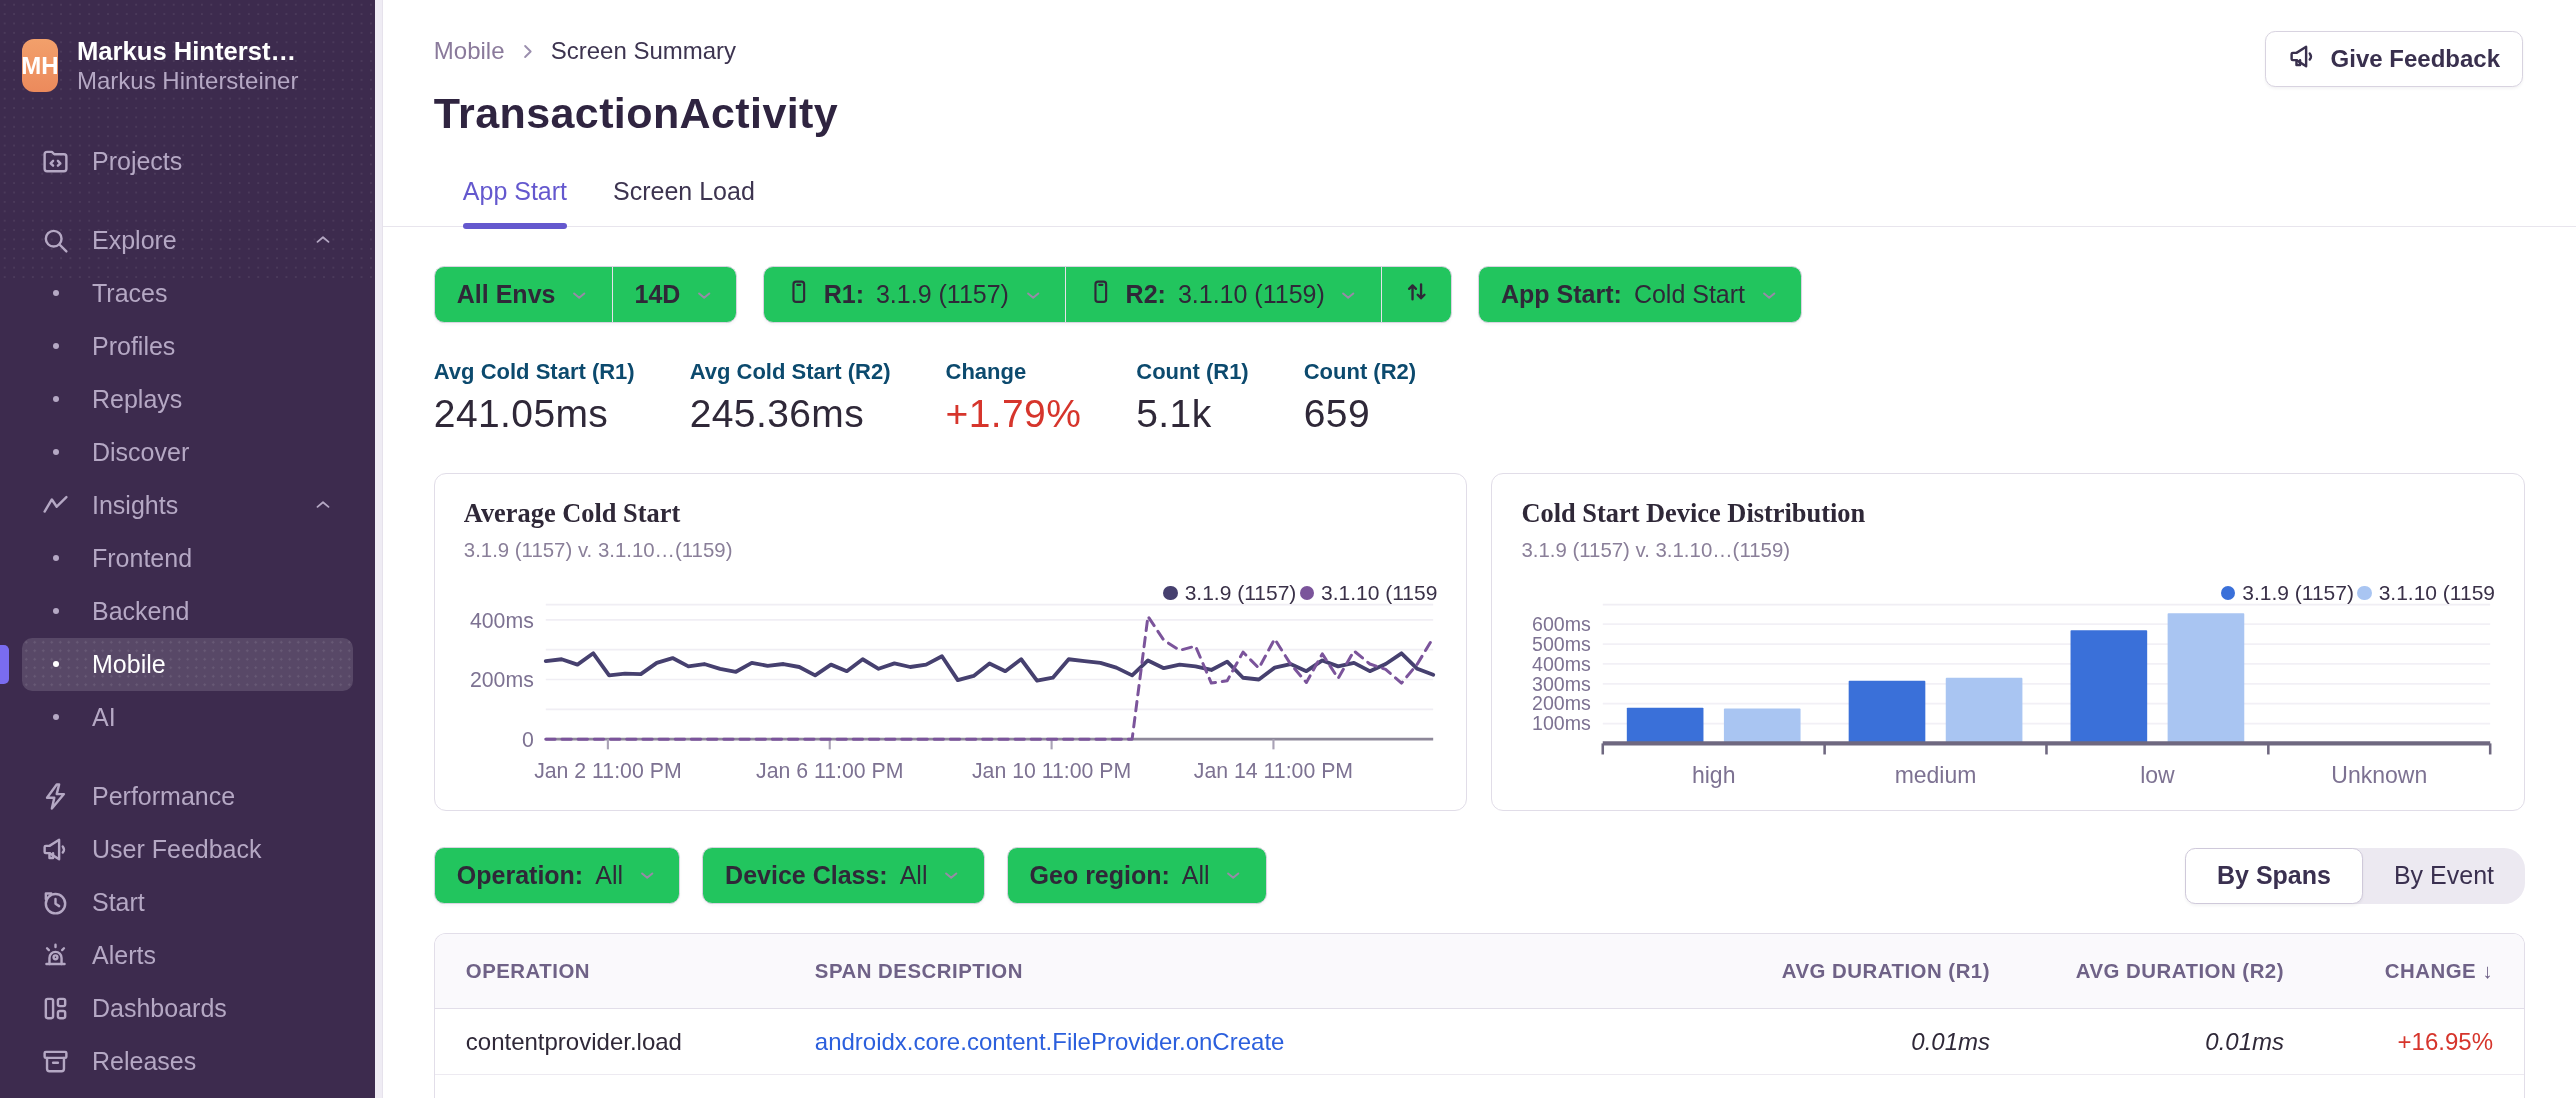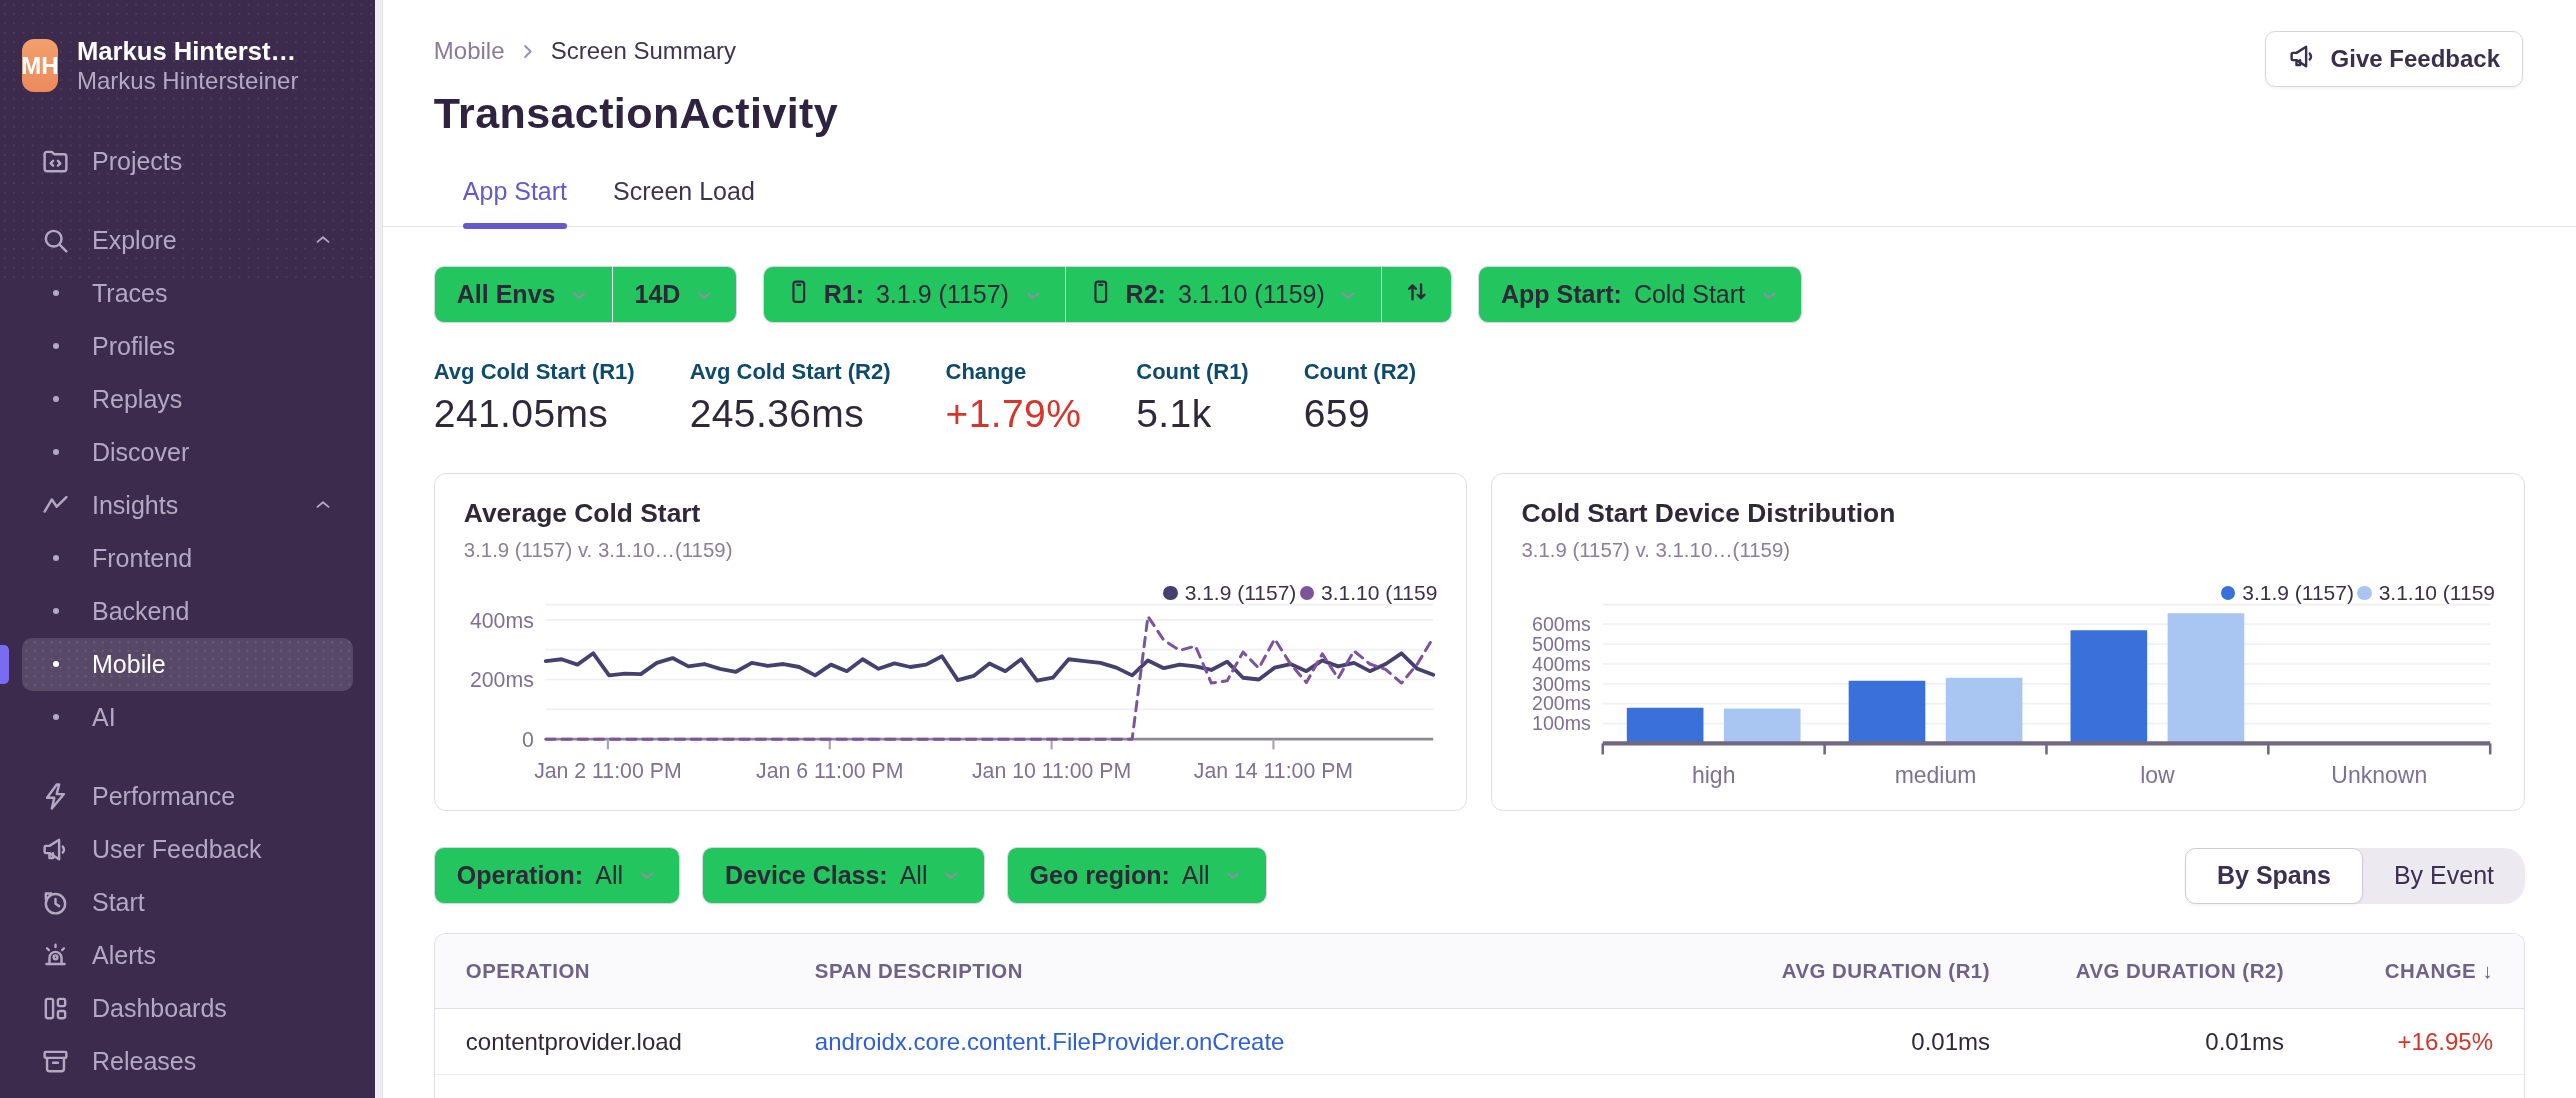--- a/index.html
+++ b/index.html
@@ -66,21 +66,21 @@
 
   
   .stats { margin-top:36px; display:flex; gap:55px; }
   .stat-label { font-size:22px; font-weight:700; color:#0c4a6e; }
   .stat-value { font-size:39px; color:#2f2838; margin-top:6.8px; letter-spacing:0.4px; }
 
   
   .cards { margin-top:37px; display:flex; gap:24px; }
   .card { flex:1; height:338px; border:1.7px solid #e1dde8; border-radius:12px; background:#fff;
     position:relative; padding:24px 29px 0 29px; overflow:hidden; }
-  .card-title { font-size:26.4px; font-weight:700; color:#2f2838; }
+  .card-title { font-size:26.4px; font-weight:700; color:#2f2838;font-family:Liberation Serif, serif; }
   .card-sub { font-size:20.4px; color:#8a7f99; margin-top:10.2px; }
   .legend { position:absolute; top:107px; right:29px; display:flex; gap:3.4px; align-items:center;
     font-size:21px; color:#3a3148; white-space:nowrap; cursor:pointer; }
   .lg { display:flex; align-items:center; gap:6.8px; }
   .dot { width:14.5px; height:14.5px; border-radius:50%; display:inline-block; flex-shrink:0; }
   .chart-svg { display:block; margin-top:34px; }
 
   
   .fbar2 { margin-top:36px; display:flex; align-items:center; gap:22px; }
   .seg { margin-left:auto; display:flex; background:#ece9f1; border-radius:21px; }
@@ -94,21 +94,21 @@
   .thead, .trow { display:grid; grid-template-columns:349px 1fr 298px 294px 209px;
     align-items:center; padding:0 31px; }
   .thead { height:75px; background:#faf9fc; border-radius:11px 11px 0 0; border-bottom:1.7px solid #e2dee9;
     font-size:20.4px; font-weight:700; color:#6f6287; letter-spacing:0.5px; }
   .th-r { text-align:right; cursor:pointer; }
   .th-l { cursor:pointer; }
   .sort-arrow { font-weight:400; }
   .trow { height:66px; font-size:24px; border-bottom:1.7px solid #edeaf1; background:#fff; }
   .c-op { color:#2f2838; }
   .c-desc { color:#2b5fdd; cursor:pointer; }
-  .c-num { text-align:right; color:#2f2838; }
+  .c-num { text-align:right; color:#2f2838;font-style:italic; }
   .c-change { text-align:right; }
   .trow-empty { height:51px; background:#fff; }
 </style>
 </head>
 <body>
 
 <div class="app">
 
   <nav class="sidebar">
     <div class="side-user">

